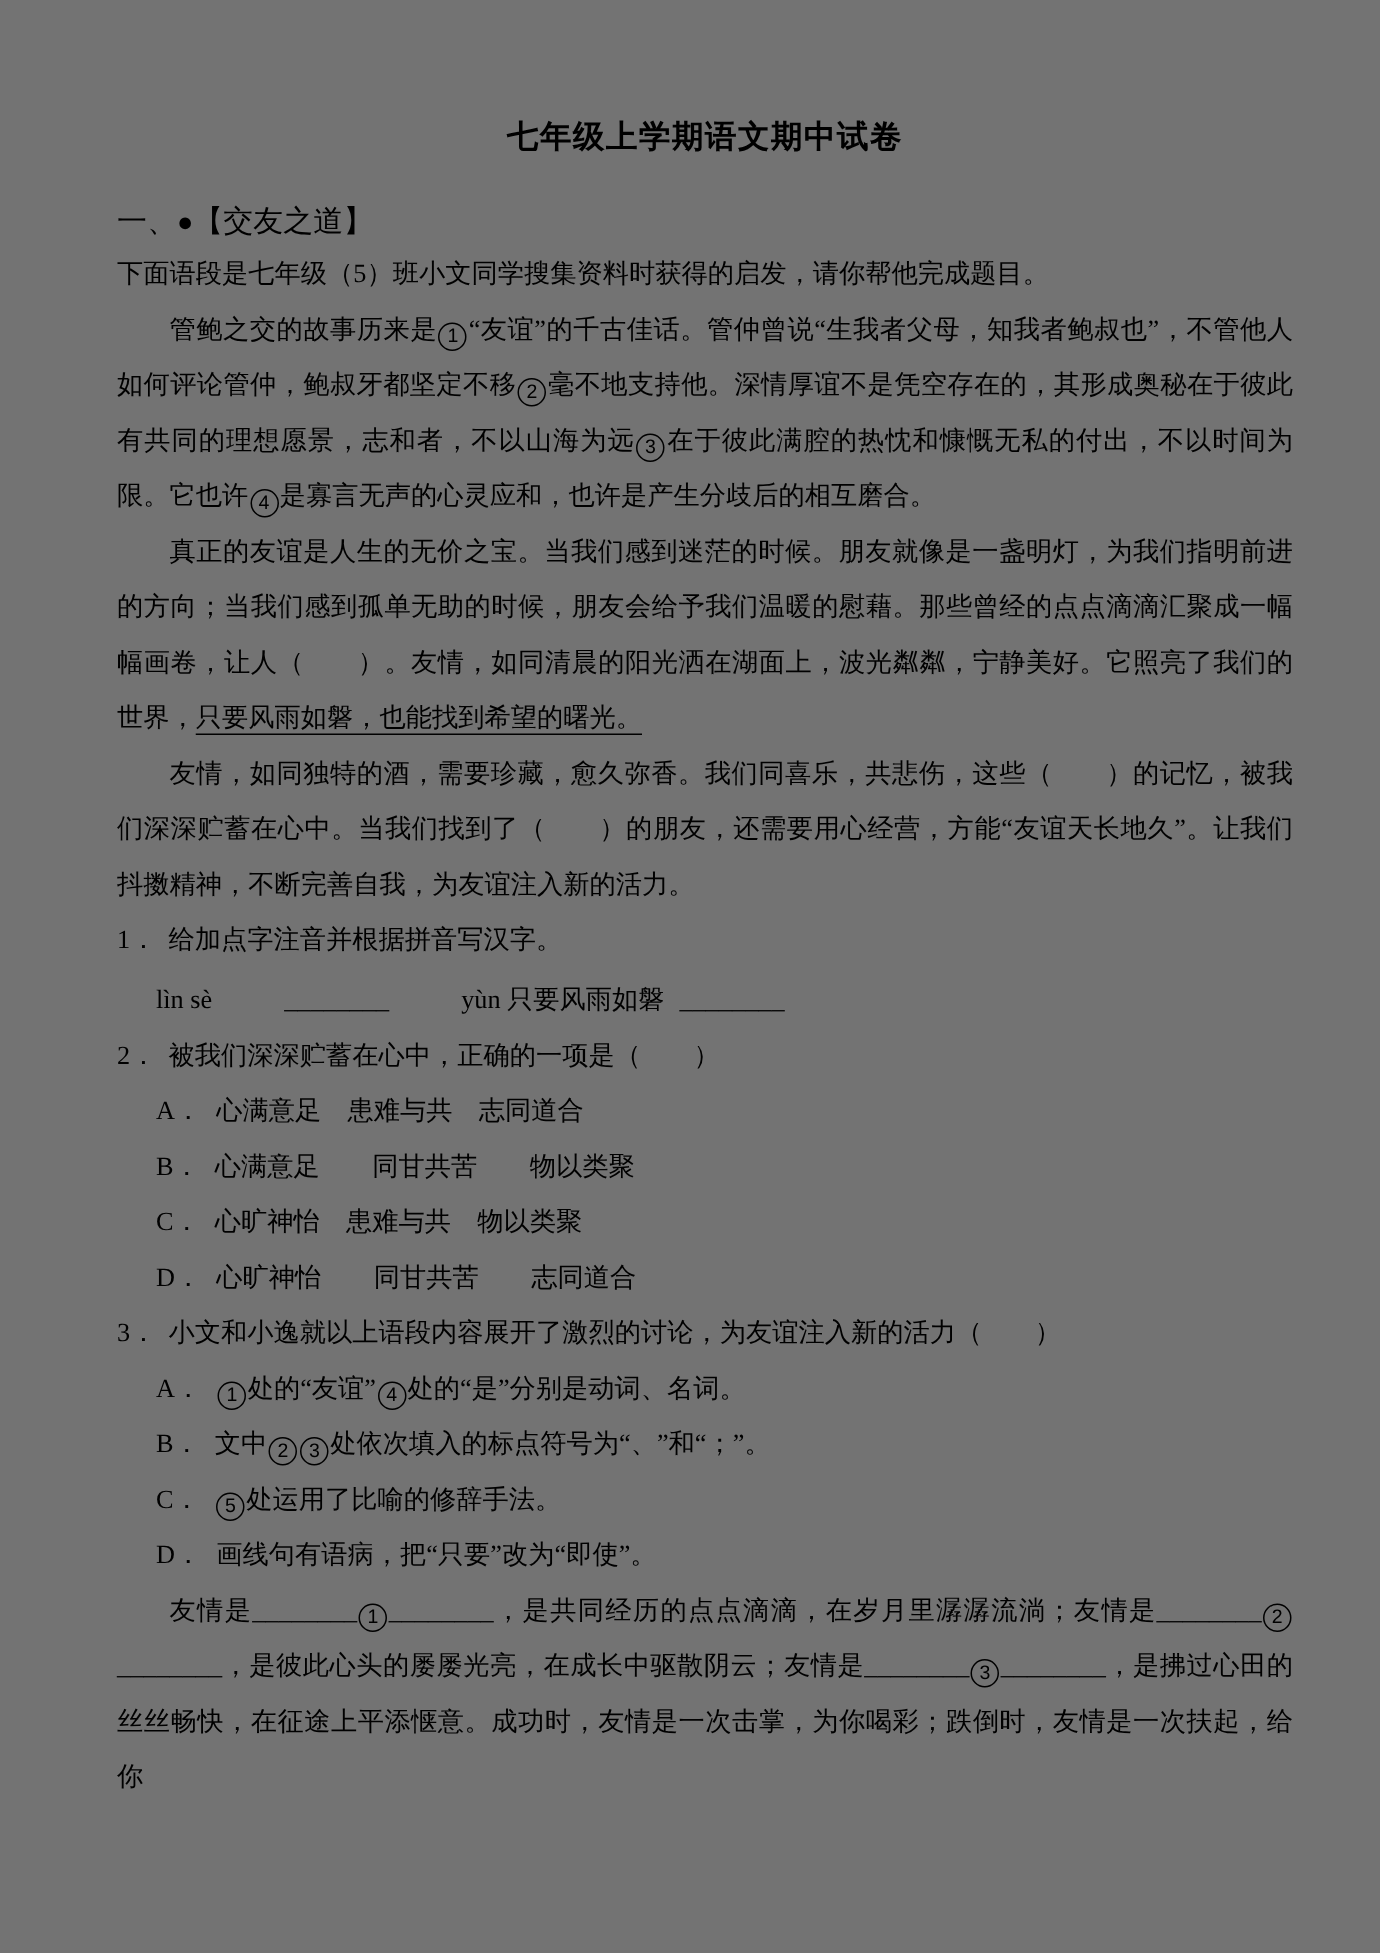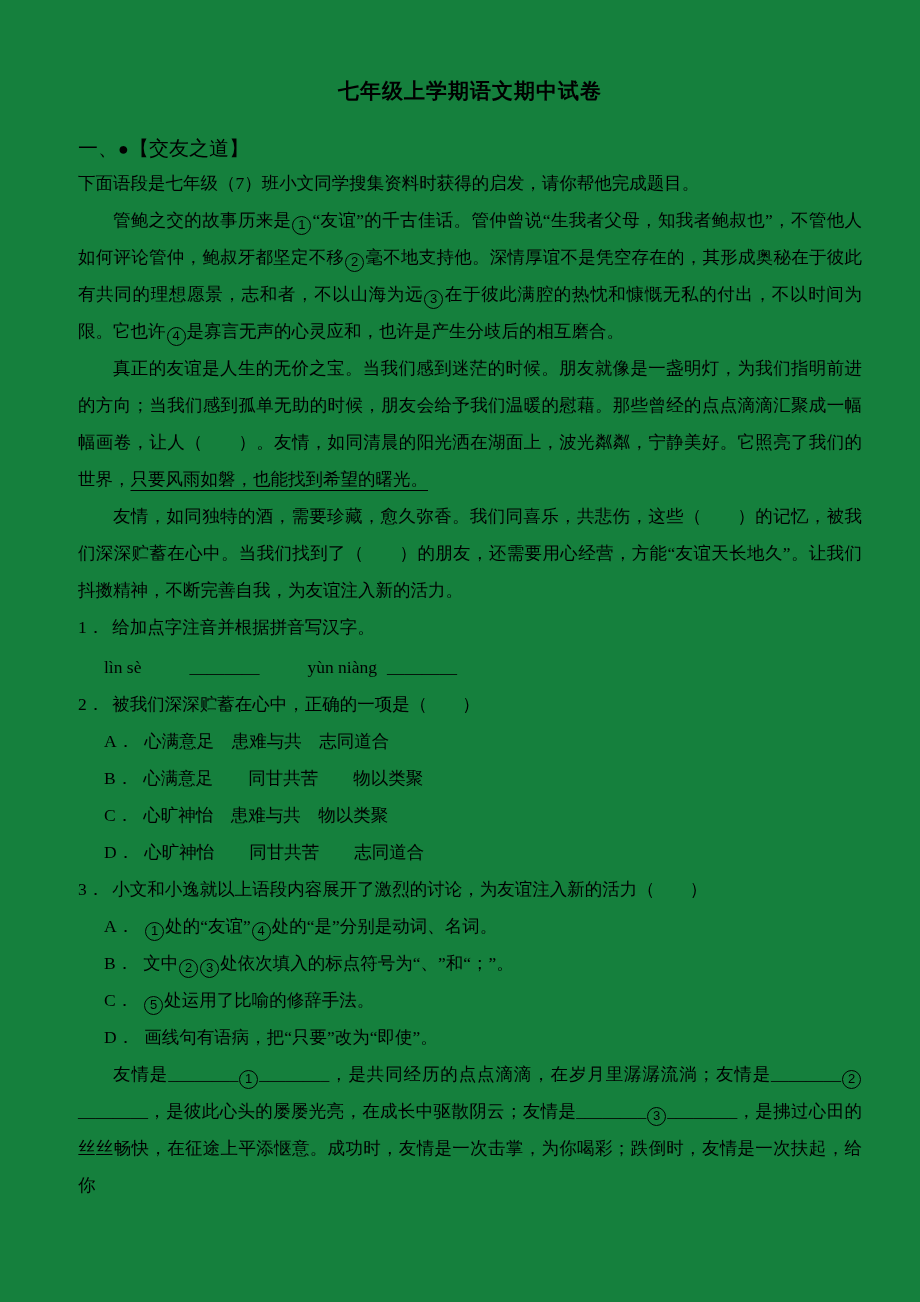--- a/index.html
+++ b/index.html
@@ -1,21 +1,21 @@
 <!DOCTYPE html>
 <html><head>
 <meta charset="utf-8">
 <style>
   html,body { margin:0; padding:0; background:#ffffff; }
   .page {
     position:relative;
     width:920px; height:1302px;
     box-sizing:border-box;
     padding:0 58px 0 78px;
-    background:#15803d;
+    background:#737373;
     color:#000;
     font-family:"Liberation Serif","DejaVu Serif",serif;
     font-size:17.5px;
     line-height:37px;
     overflow:hidden;
   }
   p { margin:0; text-align:justify; }
   .title {
     margin:76px 0 0 0;
     text-align:center;
@@ -72,31 +72,31 @@
 </style>
 </head>
 <body>
 
 <div class="page">
 
   <h1 class="title">七年级上学期语文期中试卷</h1>
 
   <h2 class="section"><span>一、</span><span class="bullet">●</span><span>【交友之道】</span></h2>
 
-  <p>下面语段是七年级（7）班小文同学搜集资料时获得的启发，请你帮他完成题目。</p>
+  <p>下面语段是七年级（5）班小文同学搜集资料时获得的启发，请你帮他完成题目。</p>
 
   <p class="para">管鲍之交的故事历来是<span class="cn">1</span>“友谊”的千古佳话。管仲曾说“生我者父母，知我者鲍叔也”，不管他人如何评论管仲，鲍叔牙都坚定不移<span class="cn">2</span>毫不地支持他。深情厚谊不是凭空存在的，其形成奥秘在于彼此有共同的理想愿景，志和者，不以山海为远<span class="cn">3</span>在于彼此满腔的热忱和慷慨无私的付出，不以时间为限。它也许<span class="cn">4</span>是寡言无声的心灵应和，也许是产生分歧后的相互磨合。</p>
 
   <p class="para"><span>真正的友谊是人生的无价之宝。当我们感到迷茫的时候。朋友就像是一盏明灯，为我们指明前进的方向；当我们感到孤单无助的时候，朋友会给予我们温暖的慰藉。那些曾经的点点滴滴汇聚成一幅幅画卷，让人（　　）。友情，如同清晨的阳光洒在湖面上，波光粼粼，宁静美好。它照亮了我们的世界，</span><span class="underlined">只要风雨如磐，也能找到希望的曙光。</span></p>
 
   <p class="para">友情，如同独特的酒，需要珍藏，愈久弥香。我们同喜乐，共悲伤，这些（　　）的记忆，被我们深深贮蓄在心中。当我们找到了（　　）的朋友，还需要用心经营，方能“友谊天长地久”。让我们抖擞精神，不断完善自我，为友谊注入新的活力。</p>
 
   <div>
     <p class="stem"><span class="qnum">1．</span><span>给加点字注音并根据拼音写汉字。</span></p>
-    <p class="q1row second"><span>lìn sè</span><span class="blank gap-l">________</span><span class="gap-l">yùn niàng</span><span class="blank gap-s">________</span></p>
+    <p class="q1row second"><span>lìn sè</span><span class="blank gap-l">________</span><span class="gap-l">yùn 只要风雨如磐</span><span class="blank gap-s">________</span></p>
   </div>
 
   <div>
     <p class="stem"><span class="qnum">2．</span><span>被我们深深贮蓄在心中，正确的一项是（　　）</span></p>
     <p class="option"><span class="olabel">A．</span><span>心满意足　患难与共　志同道合</span></p>
     <p class="option"><span class="olabel">B．</span><span>心满意足　　同甘共苦　　物以类聚</span></p>
     <p class="option"><span class="olabel">C．</span><span>心旷神怡　患难与共　物以类聚</span></p>
     <p class="option"><span class="olabel">D．</span><span>心旷神怡　　同甘共苦　　志同道合</span></p>
   </div>
 

